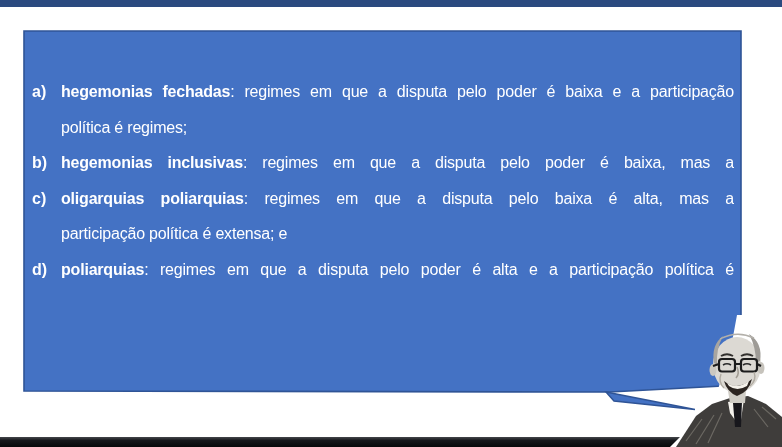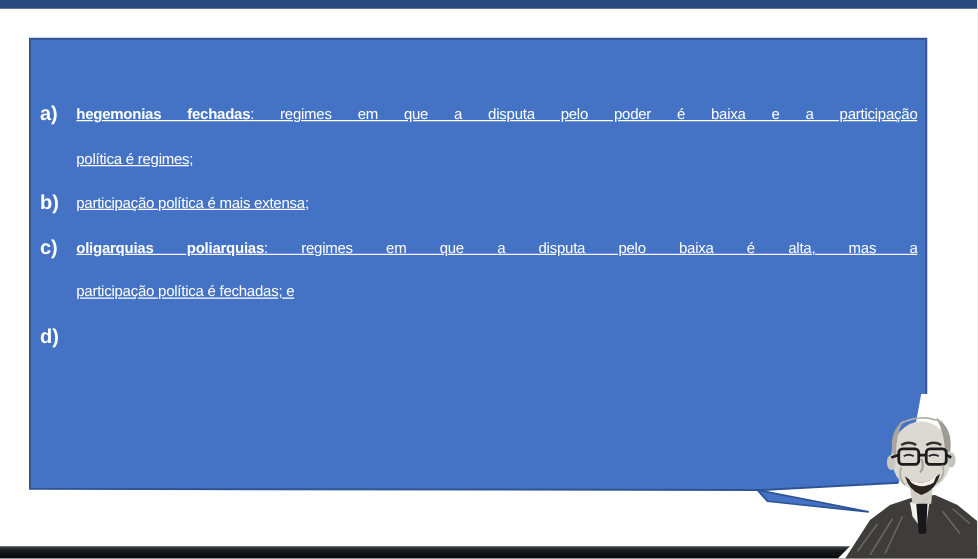--- a/index.html
+++ b/index.html
@@ -15,22 +15,22 @@
   
   #bubble-svg { position:absolute; left:0; top:0; z-index:1; }
   
   #bubble-text {
     position:absolute; left:25px; top:32px; width:714px; box-sizing:border-box;
     padding:42px 5px 0 6px; z-index:2; color:var(--text-color,#fff);
   }
   .titem { position:relative; padding-left:30px; }
   .marker { position:absolute; left:1px; top:0; height:35.5px; line-height:35.5px;
     font-weight:700; font-size:16px; }
-  .line { height:35.5px; line-height:35.5px; font-size:12px; letter-spacing:-0.2px;
-    overflow:hidden;text-decoration:underline; }
+  .line { height:35.5px; line-height:35.5px; font-size:16px; letter-spacing:-0.2px;
+    overflow:hidden; }
   .jline { text-align:justify; }
   .jline::after { content:""; display:inline-block; width:100%; height:0; }
   .term { font-weight:700; }
   
   #photo { position:absolute; right:0; bottom:0; z-index:3; }
 </style>
 </head>
 <body>
 
 <div id="canvas" style="--top-bar: #2B4A7F; --text-color: #FFFFFF;">
@@ -46,29 +46,30 @@
   </svg>
 
   <div id="bubble-text">
     <div class="titem">
       <span class="marker">a)</span>
       <div class="line jline"><span class="term">hegemonias fechadas</span><span>: regimes em que a disputa pelo poder é baixa e a participação</span></div>
       <div class="line">política é regimes;</div>
     </div>
     <div class="titem">
       <span class="marker">b)</span>
-      <div class="line">participação política é mais extensa;</div>
+      <div class="line jline"><span class="term">hegemonias inclusivas</span><span>: regimes em que a disputa pelo poder é baixa, mas a</span></div>
     </div>
     <div class="titem">
       <span class="marker">c)</span>
       <div class="line jline"><span class="term">oligarquias poliarquias</span><span>: regimes em que a disputa pelo baixa é alta, mas a</span></div>
-      <div class="line">participação política é fechadas; e</div>
+      <div class="line">participação política é extensa; e</div>
     </div>
     <div class="titem">
       <span class="marker">d)</span>
+      <div class="line jline"><span class="term">poliarquias</span><span>: regimes em que a disputa pelo poder é alta e a participação política é</span></div>
     </div>
   </div>
 
   <svg id="photo" width="140" height="132" viewBox="0 0 140 132" role="img" aria-label="black-and-white portrait of a smiling elderly man wearing glasses">
 
     <path d="M95,0 L140,0 L140,132 L28,132 L60,100 L76,74 L88,38 Z" fill="#ffffff"></path>
 
     <path d="M34,132 L54,101 L70,89 L88,83 L106,81 L124,89 L140,102 L140,132 Z" fill="#3f3d3b"></path>
     <path d="M44,126 L60,104 M54,129 L72,100 M66,128 L80,98 M112,94 L126,112 M120,92 L134,104" stroke="#6b6862" stroke-width="1.2" fill="none"></path>
 

